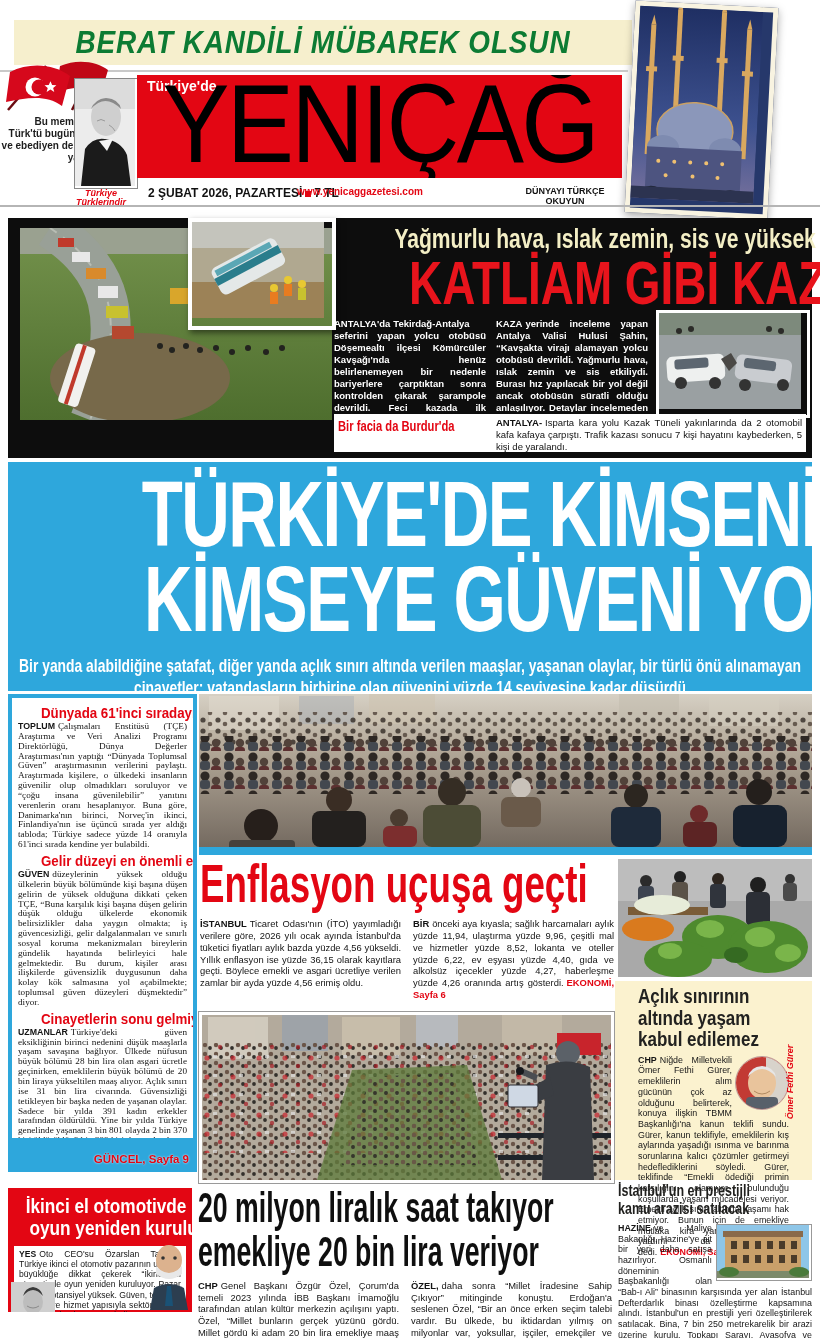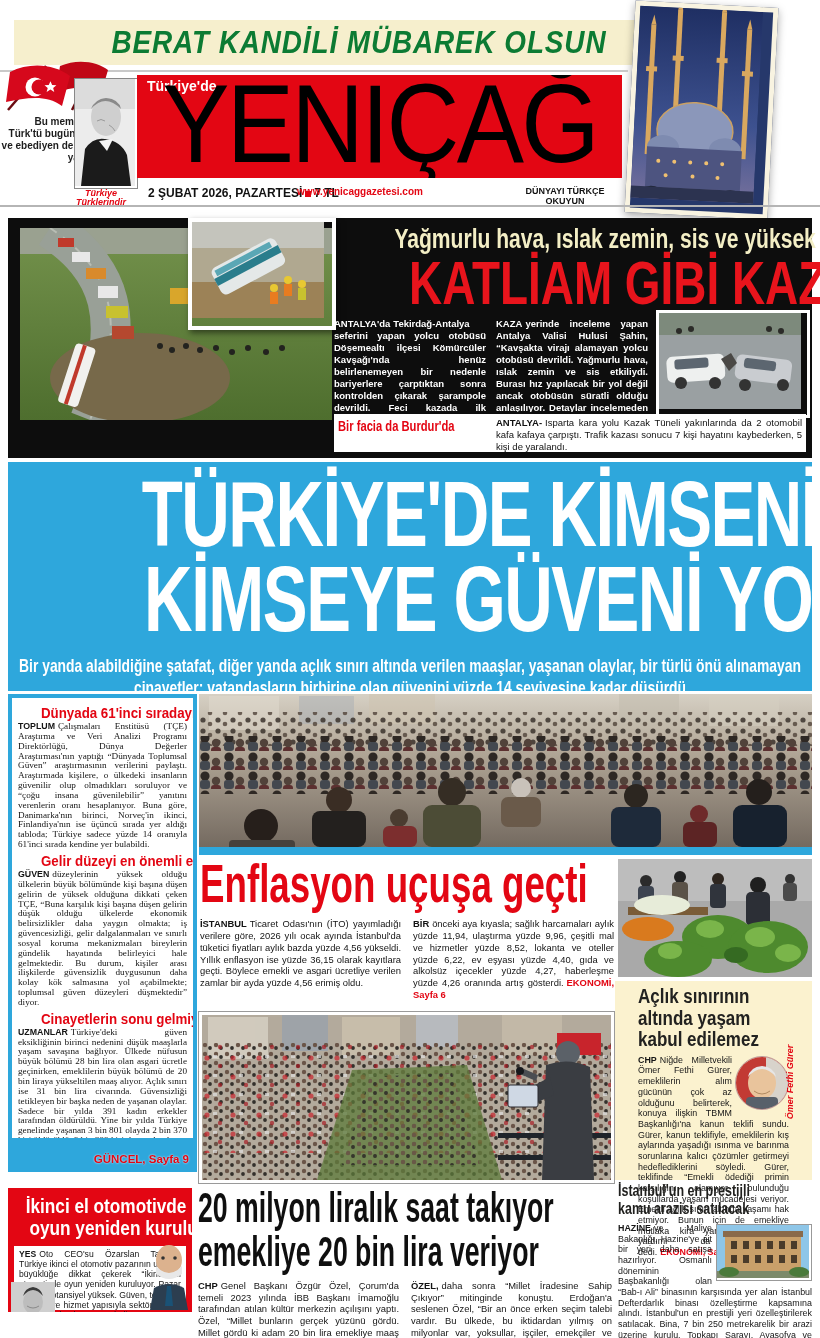--- a/index.html
+++ b/index.html
@@ -1,21 +1,21 @@
 <!DOCTYPE html>
 <html><head>
 <meta charset="utf-8">
 <style>
   html,body{margin:0;padding:0;background:#e9e9e9;}
   #page{position:relative;width:820px;height:1338px;background:#ffffff;overflow:hidden;
         font-family:"Liberation Sans",sans-serif;margin:0 auto;}
   .abs{position:absolute;}
   .cond{display:inline-block;white-space:nowrap;}
   
-  .banner{left:14px;top:20px;width:618px;height:45px;background:#f6efcd;display:flex;align-items:center;justify-content:center;padding-left:36px;}
+  .banner{left:14px;top:20px;width:618px;height:45px;background:#f6efcd;display:flex;align-items:center;justify-content:center;}
   .banner span{color:#0c7b33;font-weight:bold;font-style:italic;font-size:31px;letter-spacing:1px;transform:scaleX(.9);}
   .rule1{left:0;top:70px;width:628px;border-top:2px solid #c9c9c9;}
   .rule2{left:0;top:205px;width:820px;border-top:2px solid #b5b5b5;}
   
   .flags{left:2px;top:60px;width:108px;height:54px;}
   .quote{left:0;top:116px;width:130px;text-align:right;font-size:10px;font-weight:bold;color:#1c1c1c;line-height:1.2;}
   .ataturk{left:74px;top:78px;width:62px;height:109px;border:1px solid #888;}
   .slogan{left:64px;top:189px;width:74px;color:#e30613;font-weight:bold;font-style:italic;font-size:9px;text-align:center;line-height:1;}
   .masthead{left:137px;top:75px;width:485px;height:103px;background:#e30613;overflow:hidden;}
   .mh-kicker{position:absolute;left:10px;top:3px;color:#fff;font-weight:bold;font-size:14px;}

